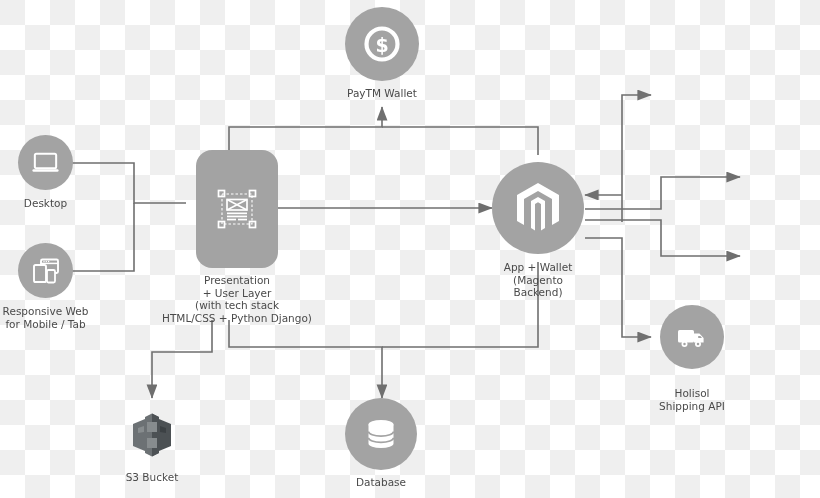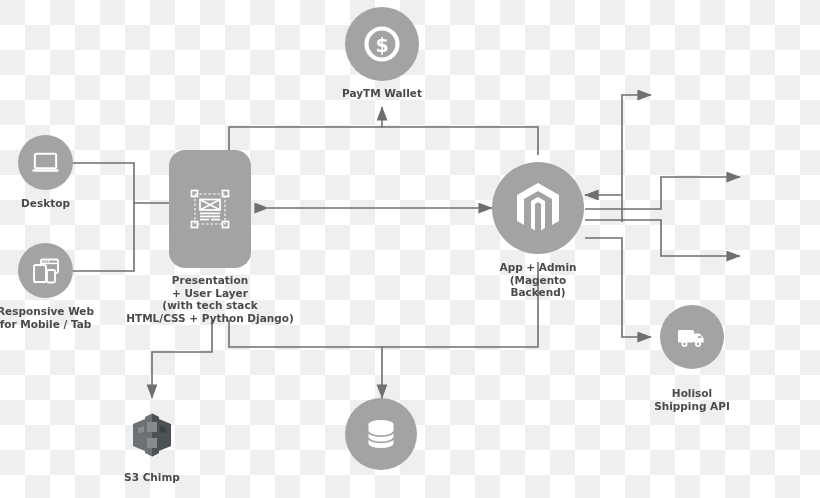--- a/index.html
+++ b/index.html
@@ -18,21 +18,21 @@
     border-radius:50%;
     background:#a3a3a3;
     display:flex;align-items:center;justify-content:center;
   }
   .rrect{
     background:#a3a3a3;border-radius:16px;
     display:flex;align-items:center;justify-content:center;
   }
   .lbl{
     position:absolute;left:50%;transform:translateX(-50%);
-    text-align:center;color:#4a4a4a;font-weight:bold;
+    text-align:center;color:#4a4a4a;font-weight:normal;
     font-size:10.5px;line-height:12.6px;white-space:pre;
   }
   .ico{display:block;}
 </style>
 </head>
 <body>
 
 <div id="stage">
 
   <svg class="layer" viewBox="0 0 820 498">
@@ -100,21 +100,21 @@
   <div class="node" style="left:18px;top:135px;">
     <div class="circ" style="width:55px;height:55px;">
       <svg class="ico" width="31" height="31" viewBox="0 0 32 32">
         <rect x="5" y="7" width="22" height="15" rx="1.6" fill="none" stroke="#fff" stroke-width="2.1"></rect>
         <rect x="2.5" y="23" width="27" height="2.6" rx="1.3" fill="#fff"></rect>
       </svg>
     </div>
     <div class="lbl" style="top:62px;width:130px;">Desktop</div>
   </div>
 
-  <div class="node" style="left:169px;top:150px;">
+  <div class="node" style="left:196px;top:150px;">
     <div class="rrect" style="width:82px;height:118px;">
       <svg class="ico" width="52" height="52" viewBox="0 0 52 52">
         <rect x="11" y="11" width="30" height="30" fill="none" stroke="#fff" stroke-width="1.1" stroke-dasharray="2.5 2"></rect>
         <rect x="7.5" y="7.5" width="6" height="6" fill="none" stroke="#fff" stroke-width="1.7"></rect>
         <rect x="38.5" y="7.5" width="6" height="6" fill="none" stroke="#fff" stroke-width="1.7"></rect>
         <rect x="7.5" y="38.5" width="6" height="6" fill="none" stroke="#fff" stroke-width="1.7"></rect>
         <rect x="38.5" y="38.5" width="6" height="6" fill="none" stroke="#fff" stroke-width="1.7"></rect>
         <rect x="16" y="16.5" width="20" height="10.5" fill="none" stroke="#fff" stroke-width="1.7"></rect>
         <path d="M16,16.5 L36,27 M36,16.5 L16,27" stroke="#fff" stroke-width="1.5"></path>
         <rect x="16" y="29.5" width="20" height="1.7" fill="#fff"></rect>
@@ -129,21 +129,21 @@
 HTML/CSS + Python Django)</div>
   </div>
 
   <div class="node" style="left:492px;top:162px;">
     <div class="circ" style="width:92px;height:92px;">
       <svg class="ico" width="50" height="54" viewBox="0 0 50 54">
         <path d="M25,2 L46,14 L46,40 L39,44 L39,18 L25,10 L11,18 L11,44 L4,40 L4,14 Z" fill="#fff"></path>
         <path d="M25,16 L32,20 L32,47 L28,49.5 L28,23 L25,21.2 L22,23 L22,49.5 L18,47 L18,20 Z" fill="#fff"></path>
       </svg>
     </div>
-    <div class="lbl" style="top:99px;width:170px;">App + Admin
+    <div class="lbl" style="top:99px;width:170px;">App + Wallet
 (Magento
 Backend)</div>
   </div>
 
 
 
 
   <div class="node" style="left:660px;top:305px;">
     <div class="circ" style="width:64px;height:64px;">
       <svg class="ico" width="36" height="36" viewBox="0 0 36 36">
@@ -166,27 +166,28 @@
         <path d="M20,9 L27,5.5 L34,9 L34,45 L27,48.5 L20,45 Z" fill="#6c7174"></path>
         <path d="M27,5.5 L34,9 L34,45 L27,48.5 Z" fill="#4c5154"></path>
         <path d="M8,16 L20,11 L20,43 L8,38 Z" fill="#6c7174"></path>
         <path d="M46,16 L34,11 L34,43 L46,38 Z" fill="#4c5154"></path>
         <rect x="22" y="14" width="10" height="10" fill="#878c8e"></rect>
         <rect x="22" y="30" width="10" height="10" fill="#878c8e"></rect>
         <path d="M13,20 L19,18 L19,24 L13,25 Z" fill="#878c8e"></path>
         <path d="M41,20 L35,18 L35,24 L41,25 Z" fill="#3c4144"></path>
       </svg>
     </div>
-    <div class="lbl" style="top:66px;width:130px;">S3 Chimp</div>
+    <div class="lbl" style="top:66px;width:130px;">S3 Bucket</div>
   </div>
 
   <div class="node" style="left:345px;top:398px;">
     <div class="circ" style="width:72px;height:72px;">
       <svg class="ico" width="40" height="40" viewBox="0 0 40 40">
         <ellipse cx="20" cy="10.5" rx="12.5" ry="4.6" fill="#fff"></ellipse>
         <path d="M7.5,10.5 v19 a12.5,4.6 0 0 0 25,0 v-19 z" fill="#fff"></path>
         <path d="M7.5,17.5 a12.5,4.6 0 0 0 25,0" fill="none" stroke="#a3a3a3" stroke-width="1.7"></path>
         <path d="M7.5,23.7 a12.5,4.6 0 0 0 25,0" fill="none" stroke="#a3a3a3" stroke-width="1.7"></path>
       </svg>
     </div>
+    <div class="lbl" style="top:78px;width:130px;">Database</div>
   </div>
 
 </div>
 
 </body></html>

